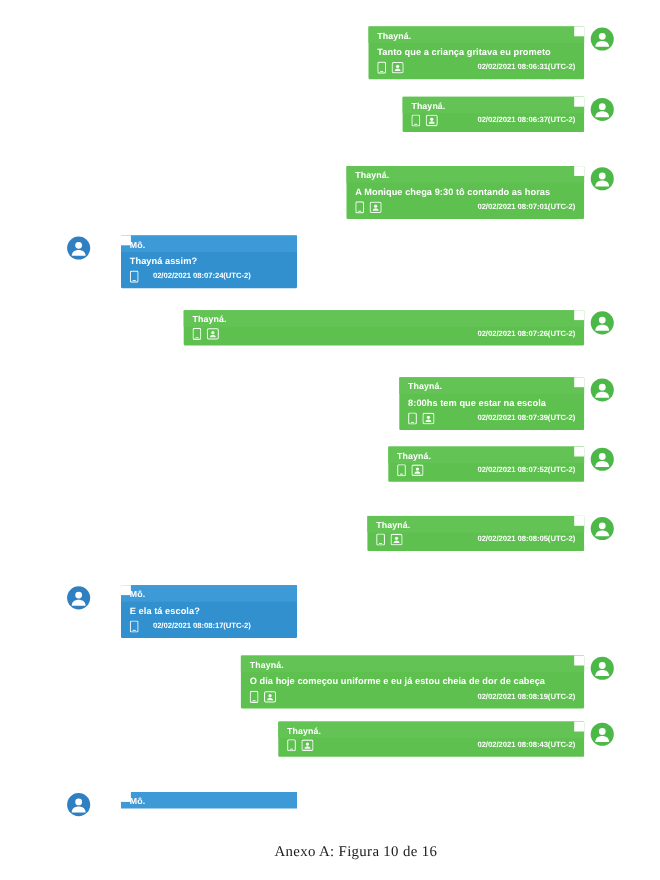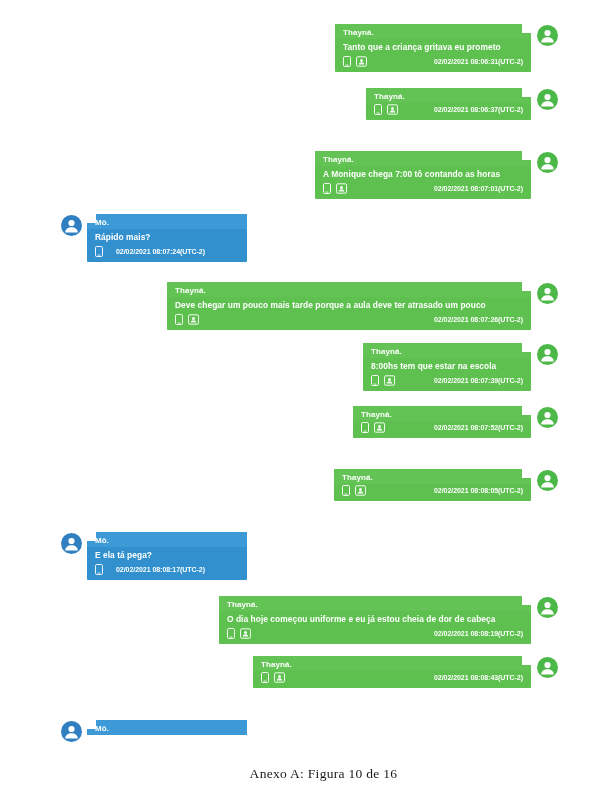--- a/index.html
+++ b/index.html
@@ -38,21 +38,21 @@
   .avatar svg { position:absolute; left:0; top:0; }
 
   
   .bubble {
     position:relative;
     border-radius:1px;
     padding:0;
     min-width:120px;
   }
   .bubble.green { background:#5ec14f; }
-  .bubble.blue  { background:#3290cf; }
+  .bubble.blue  { background:#3290cf;margin-left:23px; }
 
   .bub-name {
     font-size:8px;
     font-weight:bold;
     color:#ffffff;
     padding:4px 8px 2px 8px;
     letter-spacing:.1px;
   }
   .bubble.green .bub-name { background:#63c455; }
   .bubble.blue  .bub-name { background:#3e9ad6; }
@@ -167,21 +167,21 @@
         <svg width="21" height="21" viewBox="0 0 21 21">
           <circle cx="10.5" cy="8" r="3.1" fill="#ffffff"></circle>
           <path d="M4.2 17.6c0-3.5 2.8-5.4 6.3-5.4s6.3 1.9 6.3 5.4z" fill="#ffffff"></path>
         </svg>
       </div>
     </div>
     <div class="msg-row out" style="left: 311px; top: 151px;">
       <div class="bubble green" style="width: 216px;">
         <div class="tail"></div>
         <div class="bub-name">Thayná.</div>
-        <div class="bub-text">A Monique chega 7:00 tô contando as horas</div>
+        <div class="bub-text">A Monique chega 9:30 tô contando as horas</div>
         <div class="bub-foot">
           <div class="icons">
             <svg class="ic" width="8" height="11" viewBox="0 0 8 11">
               <rect x="0.5" y="0.5" width="7" height="10" rx="1.2" fill="none" stroke="#ffffff" stroke-width="1"></rect>
               <rect x="2.6" y="8.6" width="2.8" height="0.9" fill="#ffffff"></rect>
             </svg>
             <svg class="ic" width="11" height="11" viewBox="0 0 11 11">
               <rect x="0.5" y="0.8" width="10" height="9.4" rx="1.4" fill="none" stroke="#ffffff" stroke-width="1"></rect>
               <circle cx="5.5" cy="4.4" r="1.5" fill="#ffffff"></circle>
               <path d="M2.8 8.6c0-1.5 1.2-2.3 2.7-2.3s2.7 0.8 2.7 2.3z" fill="#ffffff"></path>
@@ -202,37 +202,36 @@
       <div class="avatar blue">
         <svg width="21" height="21" viewBox="0 0 21 21">
           <circle cx="10.5" cy="8" r="3.1" fill="#ffffff"></circle>
           <path d="M4.2 17.6c0-3.5 2.8-5.4 6.3-5.4s6.3 1.9 6.3 5.4z" fill="#ffffff"></path>
         </svg>
       </div>
       <div class="gap-av-blue"></div>
       <div class="bubble blue" style="width: 160px;">
         <div class="tail"></div>
         <div class="bub-name">Mô.</div>
-        <div class="bub-text">Rápido mais?</div>
+        <div class="bub-text">Thayná assim?</div>
         <div class="bub-foot">
           <div class="icons">
             <svg class="ic" width="8" height="11" viewBox="0 0 8 11">
               <rect x="0.5" y="0.5" width="7" height="10" rx="1.2" fill="none" stroke="#ffffff" stroke-width="1"></rect>
               <rect x="2.6" y="8.6" width="2.8" height="0.9" fill="#ffffff"></rect>
             </svg>
           </div>
           <div class="time">02/02/2021 08:07:24(UTC-2)</div>
         </div>
       </div>
     </div>
     <div class="msg-row out" style="left: 163px; top: 282px;">
       <div class="bubble green" style="width: 364px;">
         <div class="tail"></div>
         <div class="bub-name">Thayná.</div>
-        <div class="bub-text">Deve chegar um pouco mais tarde porque a aula deve ter atrasado um pouco</div>
         <div class="bub-foot">
           <div class="icons">
             <svg class="ic" width="8" height="11" viewBox="0 0 8 11">
               <rect x="0.5" y="0.5" width="7" height="10" rx="1.2" fill="none" stroke="#ffffff" stroke-width="1"></rect>
               <rect x="2.6" y="8.6" width="2.8" height="0.9" fill="#ffffff"></rect>
             </svg>
             <svg class="ic" width="11" height="11" viewBox="0 0 11 11">
               <rect x="0.5" y="0.8" width="10" height="9.4" rx="1.4" fill="none" stroke="#ffffff" stroke-width="1"></rect>
               <circle cx="5.5" cy="4.4" r="1.5" fill="#ffffff"></circle>
               <path d="M2.8 8.6c0-1.5 1.2-2.3 2.7-2.3s2.7 0.8 2.7 2.3z" fill="#ffffff"></path>
@@ -335,21 +334,21 @@
       <div class="avatar blue">
         <svg width="21" height="21" viewBox="0 0 21 21">
           <circle cx="10.5" cy="8" r="3.1" fill="#ffffff"></circle>
           <path d="M4.2 17.6c0-3.5 2.8-5.4 6.3-5.4s6.3 1.9 6.3 5.4z" fill="#ffffff"></path>
         </svg>
       </div>
       <div class="gap-av-blue"></div>
       <div class="bubble blue" style="width: 160px;">
         <div class="tail"></div>
         <div class="bub-name">Mô.</div>
-        <div class="bub-text">E ela tá pega?</div>
+        <div class="bub-text">E ela tá escola?</div>
         <div class="bub-foot">
           <div class="icons">
             <svg class="ic" width="8" height="11" viewBox="0 0 8 11">
               <rect x="0.5" y="0.5" width="7" height="10" rx="1.2" fill="none" stroke="#ffffff" stroke-width="1"></rect>
               <rect x="2.6" y="8.6" width="2.8" height="0.9" fill="#ffffff"></rect>
             </svg>
           </div>
           <div class="time">02/02/2021 08:08:17(UTC-2)</div>
         </div>
       </div>

